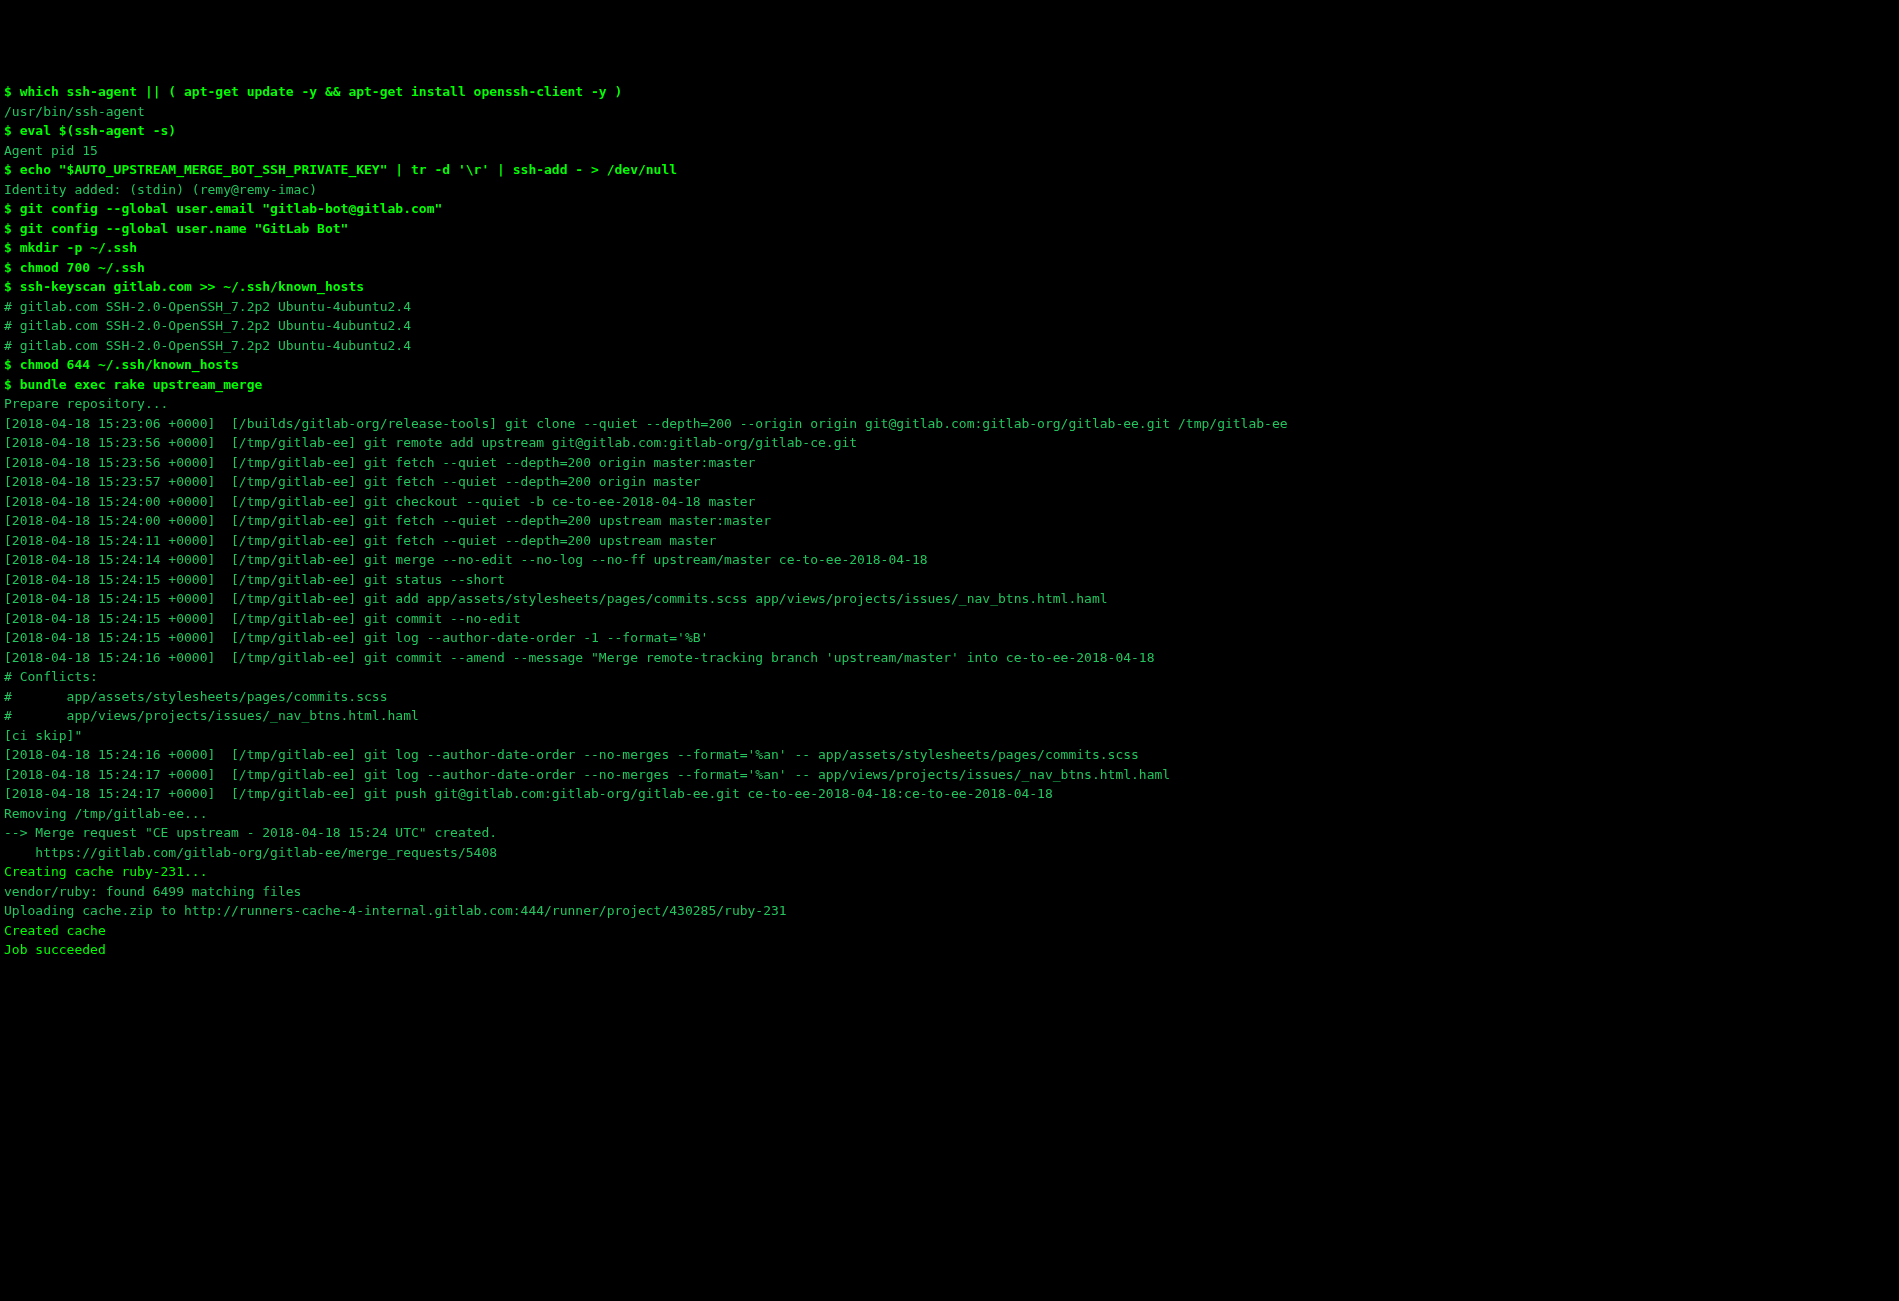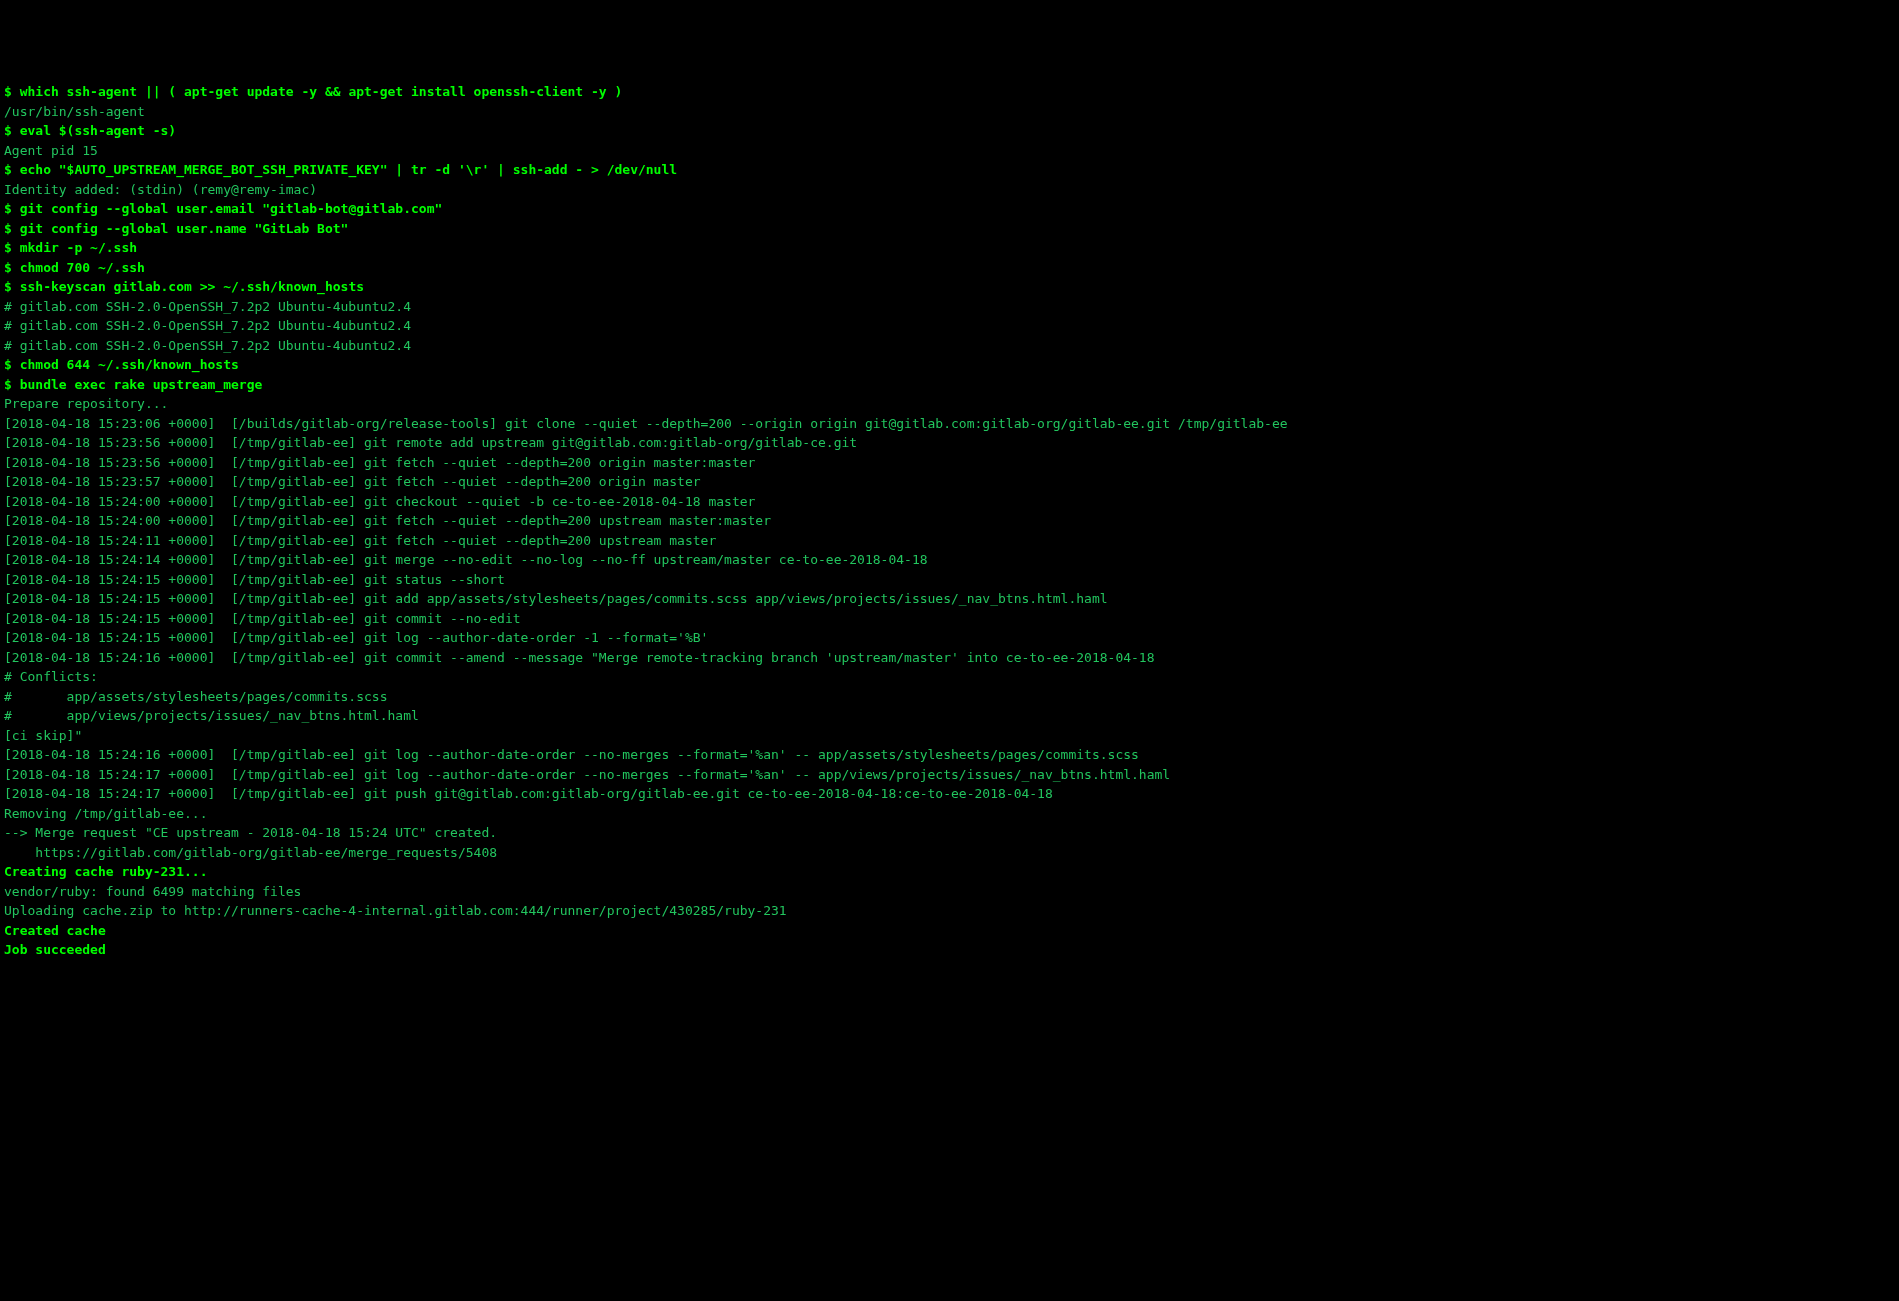--- a/index.html
+++ b/index.html
@@ -10,21 +10,21 @@
       font-size: 13px;
       line-height: 1.5;
       padding: 4px;
       white-space: pre;
       overflow-x: auto;
     }
     .line { display: block; }
     .prompt { color: #00ff00; font-weight: bold; }
     .cmd { color: #00ff00; font-weight: bold; }
     .out { color: #22c55e; }
-    .bold-green { color: #00ff00; font-weight: bold; }
+    .bold-green { color: #00ff00; font-weight: normal; }
   </style>
 </head>
 <body>
 
 
 
 <div id="terminal"><div class="line"><span class="prompt">$ </span><span class="cmd">which ssh-agent || ( apt-get update -y &amp;&amp; apt-get install openssh-client -y )</span></div><div class="line"><span class="out">/usr/bin/ssh-agent</span></div><div class="line"><span class="prompt">$ </span><span class="cmd">eval $(ssh-agent -s)</span></div><div class="line"><span class="out">Agent pid 15</span></div><div class="line"><span class="prompt">$ </span><span class="cmd">echo "$AUTO_UPSTREAM_MERGE_BOT_SSH_PRIVATE_KEY" | tr -d '\r' | ssh-add - &gt; /dev/null</span></div><div class="line"><span class="out">Identity added: (stdin) (remy@remy-imac)</span></div><div class="line"><span class="prompt">$ </span><span class="cmd">git config --global user.email "gitlab-bot@gitlab.com"</span></div><div class="line"><span class="prompt">$ </span><span class="cmd">git config --global user.name "GitLab Bot"</span></div><div class="line"><span class="prompt">$ </span><span class="cmd">mkdir -p ~/.ssh</span></div><div class="line"><span class="prompt">$ </span><span class="cmd">chmod 700 ~/.ssh</span></div><div class="line"><span class="prompt">$ </span><span class="cmd">ssh-keyscan gitlab.com &gt;&gt; ~/.ssh/known_hosts</span></div><div class="line"><span class="out"># gitlab.com SSH-2.0-OpenSSH_7.2p2 Ubuntu-4ubuntu2.4</span></div><div class="line"><span class="out"># gitlab.com SSH-2.0-OpenSSH_7.2p2 Ubuntu-4ubuntu2.4</span></div><div class="line"><span class="out"># gitlab.com SSH-2.0-OpenSSH_7.2p2 Ubuntu-4ubuntu2.4</span></div><div class="line"><span class="prompt">$ </span><span class="cmd">chmod 644 ~/.ssh/known_hosts</span></div><div class="line"><span class="prompt">$ </span><span class="cmd">bundle exec rake upstream_merge</span></div><div class="line"><span class="out">Prepare repository...</span></div><div class="line"><span class="out">[2018-04-18 15:23:06 +0000]  [/builds/gitlab-org/release-tools] git clone --quiet --depth=200 --origin origin git@gitlab.com:gitlab-org/gitlab-ee.git /tmp/gitlab-ee</span></div><div class="line"><span class="out">[2018-04-18 15:23:56 +0000]  [/tmp/gitlab-ee] git remote add upstream git@gitlab.com:gitlab-org/gitlab-ce.git</span></div><div class="line"><span class="out">[2018-04-18 15:23:56 +0000]  [/tmp/gitlab-ee] git fetch --quiet --depth=200 origin master:master</span></div><div class="line"><span class="out">[2018-04-18 15:23:57 +0000]  [/tmp/gitlab-ee] git fetch --quiet --depth=200 origin master</span></div><div class="line"><span class="out">[2018-04-18 15:24:00 +0000]  [/tmp/gitlab-ee] git checkout --quiet -b ce-to-ee-2018-04-18 master</span></div><div class="line"><span class="out">[2018-04-18 15:24:00 +0000]  [/tmp/gitlab-ee] git fetch --quiet --depth=200 upstream master:master</span></div><div class="line"><span class="out">[2018-04-18 15:24:11 +0000]  [/tmp/gitlab-ee] git fetch --quiet --depth=200 upstream master</span></div><div class="line"><span class="out">[2018-04-18 15:24:14 +0000]  [/tmp/gitlab-ee] git merge --no-edit --no-log --no-ff upstream/master ce-to-ee-2018-04-18</span></div><div class="line"><span class="out">[2018-04-18 15:24:15 +0000]  [/tmp/gitlab-ee] git status --short</span></div><div class="line"><span class="out">[2018-04-18 15:24:15 +0000]  [/tmp/gitlab-ee] git add app/assets/stylesheets/pages/commits.scss app/views/projects/issues/_nav_btns.html.haml</span></div><div class="line"><span class="out">[2018-04-18 15:24:15 +0000]  [/tmp/gitlab-ee] git commit --no-edit</span></div><div class="line"><span class="out">[2018-04-18 15:24:15 +0000]  [/tmp/gitlab-ee] git log --author-date-order -1 --format='%B'</span></div><div class="line"><span class="out">[2018-04-18 15:24:16 +0000]  [/tmp/gitlab-ee] git commit --amend --message "Merge remote-tracking branch 'upstream/master' into ce-to-ee-2018-04-18</span></div><div class="line"><span class="out"></span></div><div class="line"><span class="out"># Conflicts:</span></div><div class="line"><span class="out">#       app/assets/stylesheets/pages/commits.scss</span></div><div class="line"><span class="out">#       app/views/projects/issues/_nav_btns.html.haml</span></div><div class="line"><span class="out"></span></div><div class="line"><span class="out">[ci skip]"</span></div><div class="line"><span class="out">[2018-04-18 15:24:16 +0000]  [/tmp/gitlab-ee] git log --author-date-order --no-merges --format='%an' -- app/assets/stylesheets/pages/commits.scss</span></div><div class="line"><span class="out">[2018-04-18 15:24:17 +0000]  [/tmp/gitlab-ee] git log --author-date-order --no-merges --format='%an' -- app/views/projects/issues/_nav_btns.html.haml</span></div><div class="line"><span class="out">[2018-04-18 15:24:17 +0000]  [/tmp/gitlab-ee] git push git@gitlab.com:gitlab-org/gitlab-ee.git ce-to-ee-2018-04-18:ce-to-ee-2018-04-18</span></div><div class="line"><span class="out">Removing /tmp/gitlab-ee...</span></div><div class="line"><span class="out">--&gt; Merge request "CE upstream - 2018-04-18 15:24 UTC" created.</span></div><div class="line"><span class="out">    https://gitlab.com/gitlab-org/gitlab-ee/merge_requests/5408</span></div><div class="line"><span class="bold-green">Creating cache ruby-231...</span></div><div class="line"><span class="out">vendor/ruby: found 6499 matching files</span></div><div class="line"><span class="out">Uploading cache.zip to http://runners-cache-4-internal.gitlab.com:444/runner/project/430285/ruby-231</span></div><div class="line"><span class="bold-green">Created cache</span></div><div class="line"><span class="bold-green">Job succeeded</span></div></div>
 
 
 

